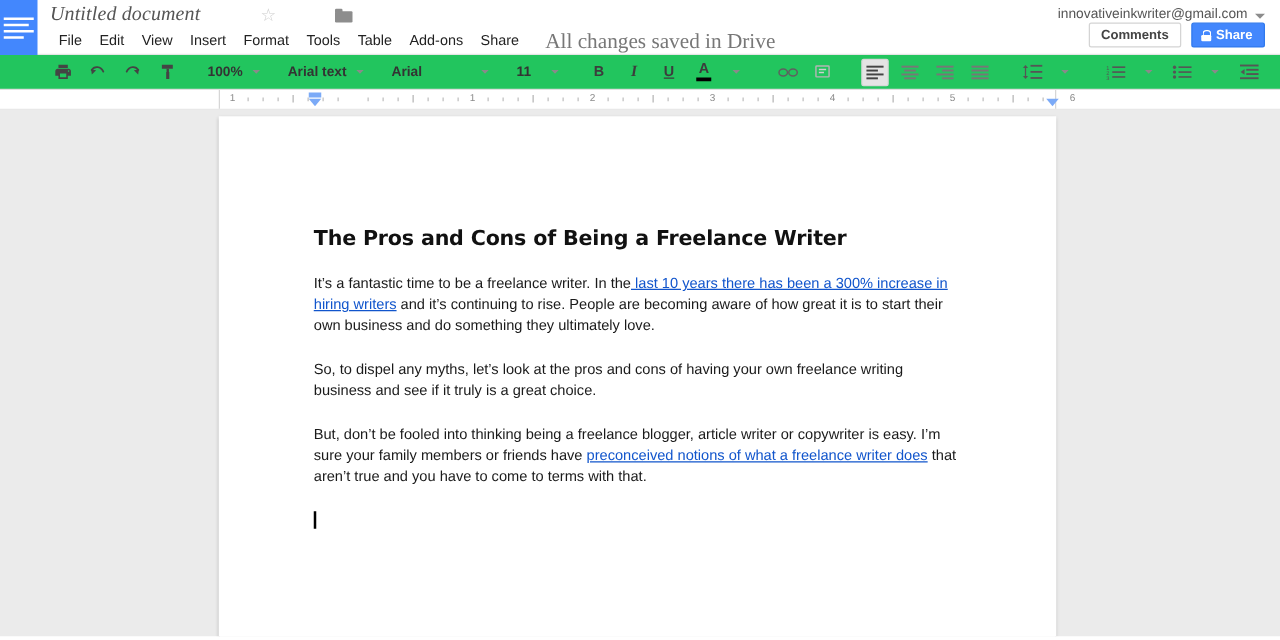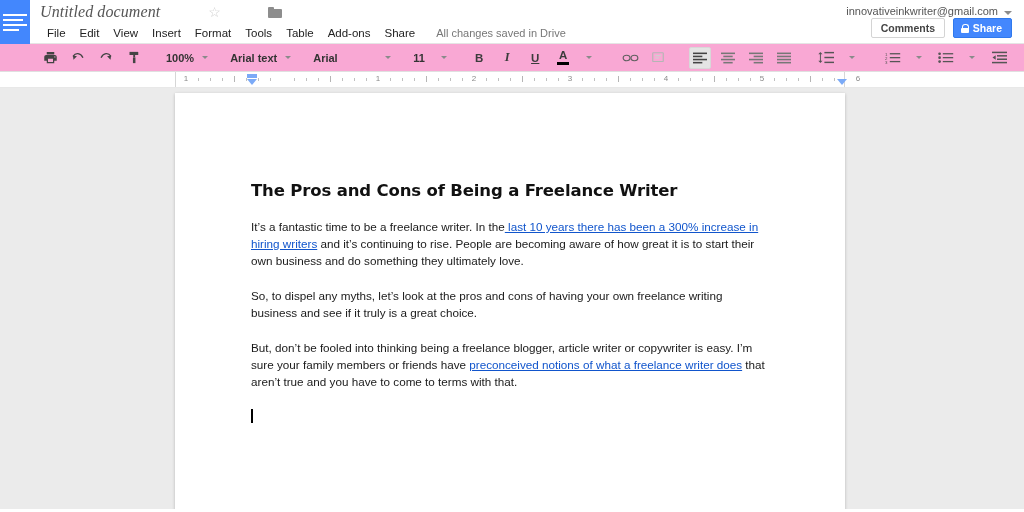--- a/index.html
+++ b/index.html
@@ -91,24 +91,25 @@
     height: 19px;
   }
   .menu-item {
     font-size: 11.5px;
     color: #222222;
     padding: 1px 7px 1px 7px;
     cursor: default;
     white-space: nowrap;
   }
   .save-status {
-    font-size: 11px;
+    font-size: 17px;
     color: #777777;
     margin-left: 14px;
     white-space: nowrap;
+    font-family: Liberation Serif, serif;
   }
 
   .account-email {
     position: absolute;
     right: 26px; top: 5px;
     font-size: 11px;
     color: #555555;
     white-space: nowrap;
   }
   .account-caret {
@@ -169,21 +170,21 @@
     width:5px; height:5px;
     border:1.5px solid #ffffff;
     border-bottom:none;
     border-radius: 3px 3px 0 0;
   }
 
   
   .toolbar {
     position: relative;
     height: 28px;
-    background: #f9a8d4;
+    background: #22c55e;
     border-bottom: 1px solid #e0e0e0;
     display: flex;
     align-items: center;
     padding-left: 36px;
   }
   .tb-btn {
     height: 22px;
     min-width: 22px;
     display: flex;
     align-items: center;

